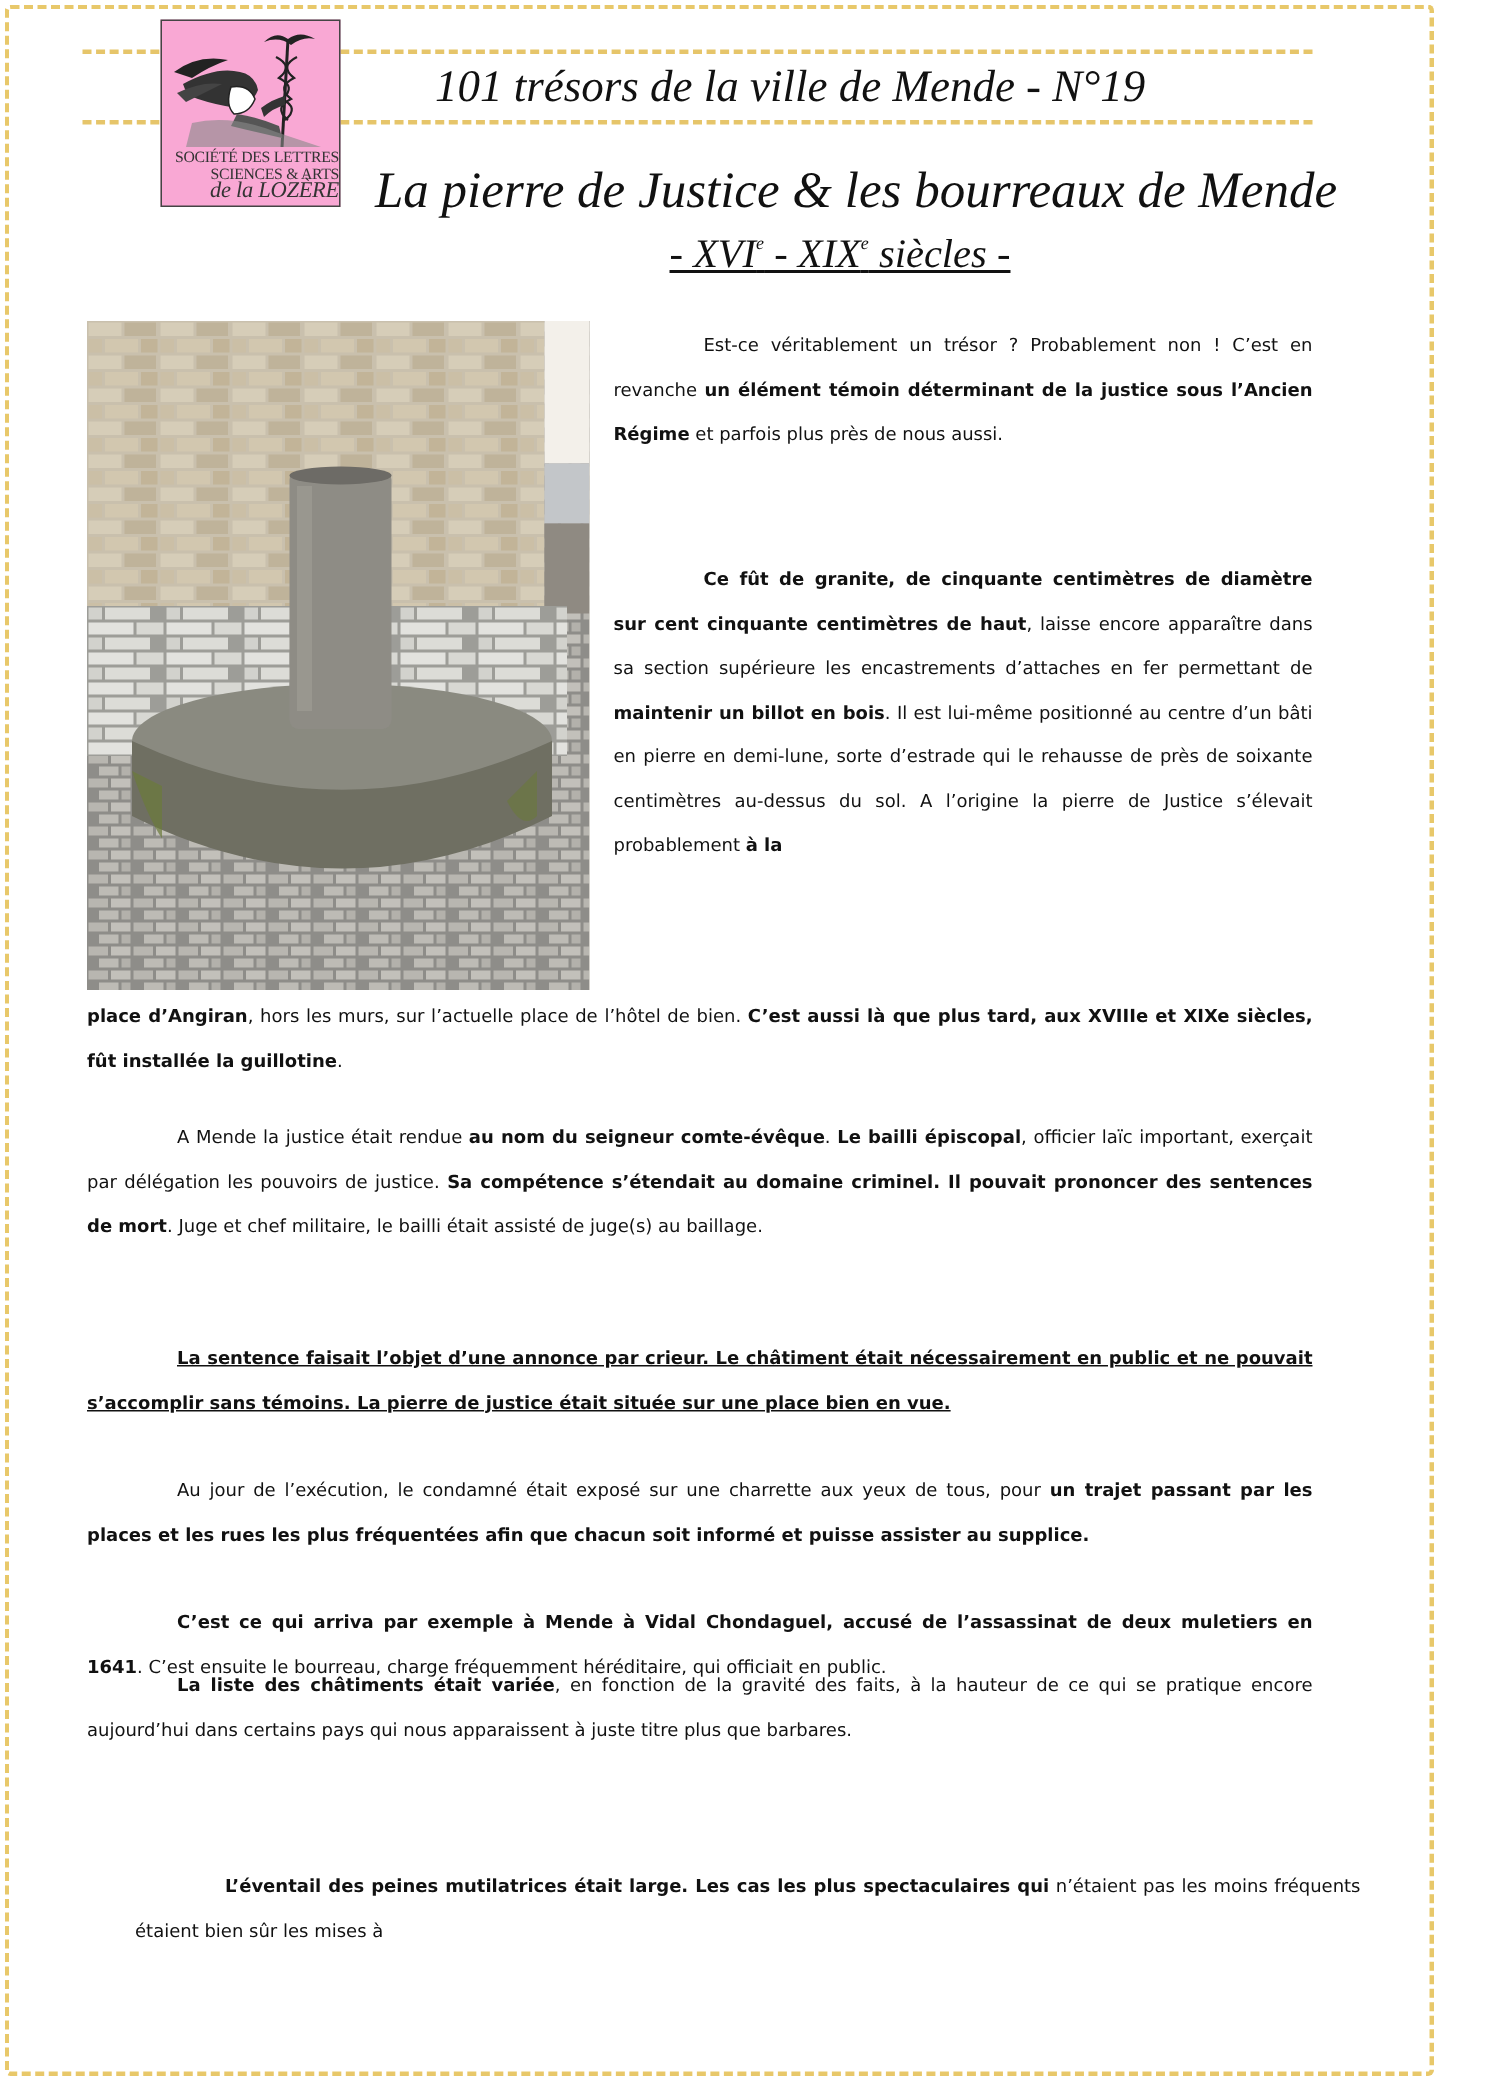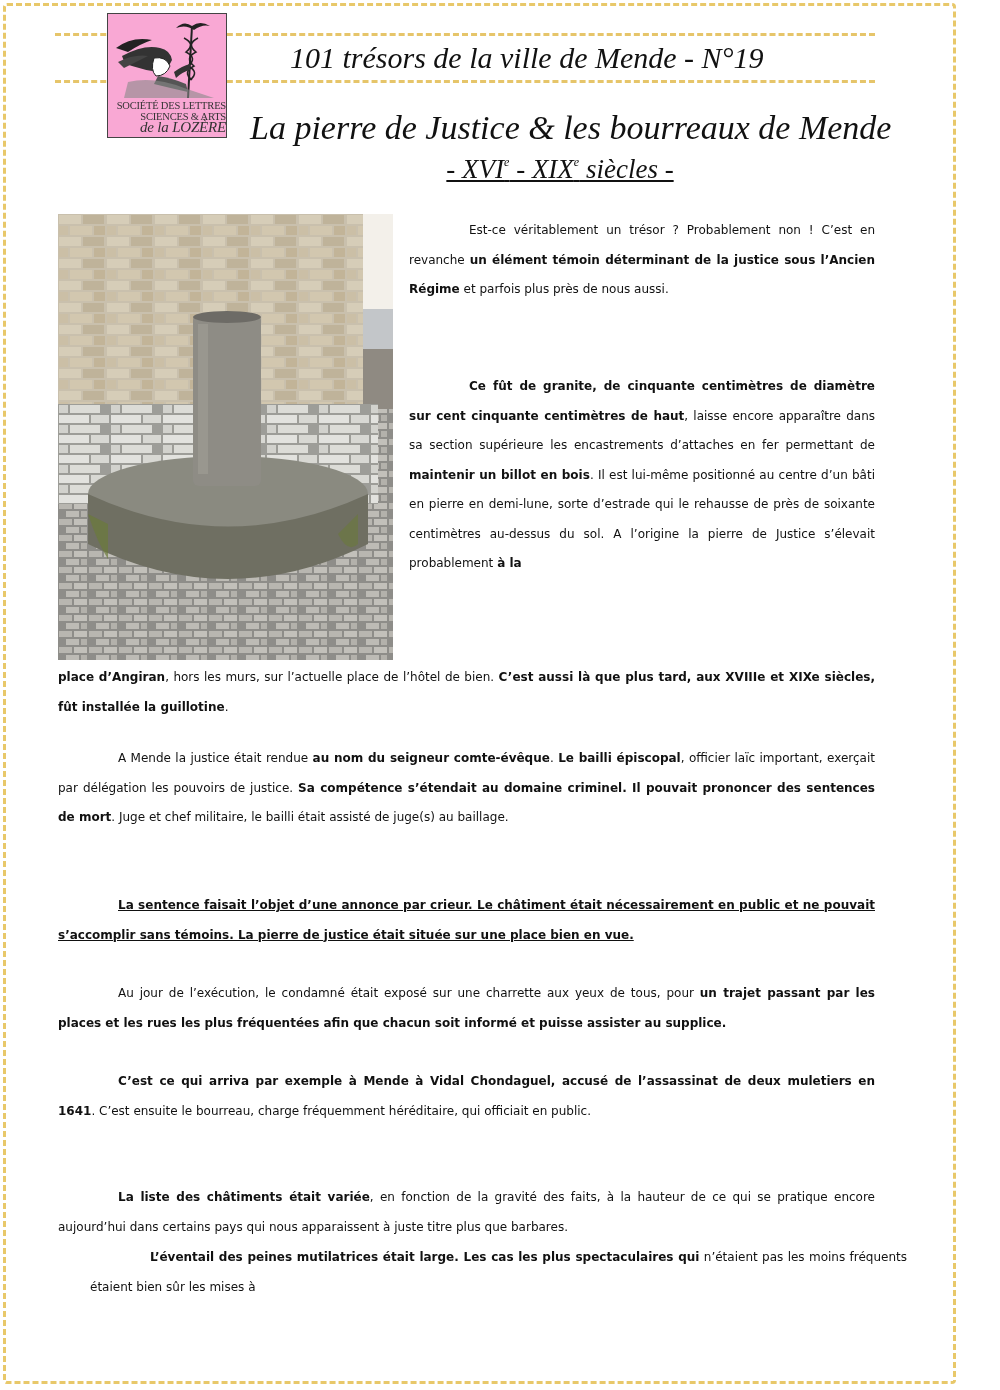--- a/index.html
+++ b/index.html
@@ -60,21 +60,21 @@
     .col-right { left: 409px; width: 466px; }
     .full { left: 58px; width: 817px; }
 
     .p1 { top: 216px; }
     .p2 { top: 372px; }
     .p2b { top: 663px; }
     .p3 { top: 733px; margin-top: 11px; }
     .p4 { top: 891px; text-decoration: underline; }
     .p5 { top: 979px; }
     .p6 { top: 1067px; }
-    .p7 { top: 1183px; }
+    .p7 { top: 1109px; }
     .p8 { top: 1243px; margin-left: 32px; }
   </style>
 </head>
 <body>
 
 <div class="page-border"></div>
 <div class="header-line top"></div>
 <div class="header-line bottom"></div>
 
 <div class="logo">

